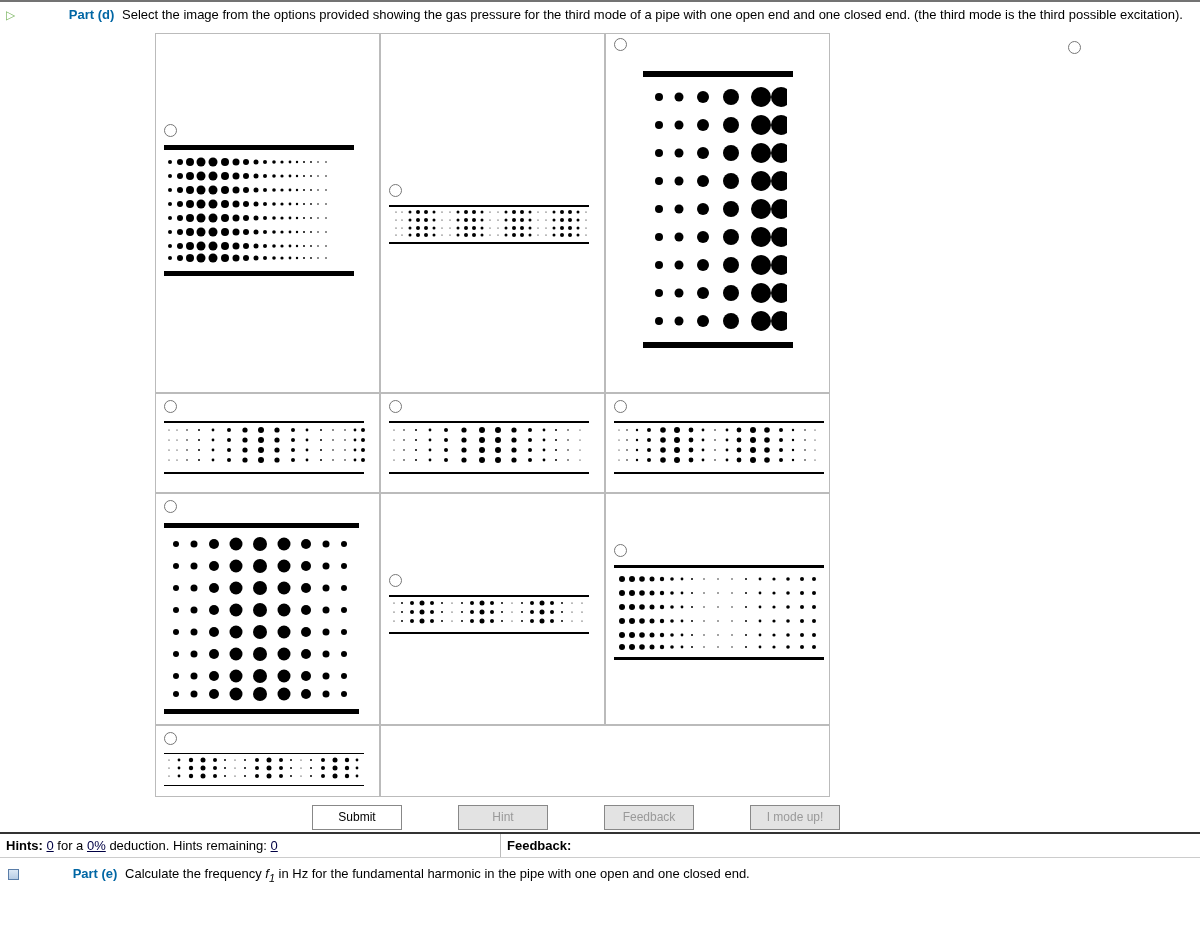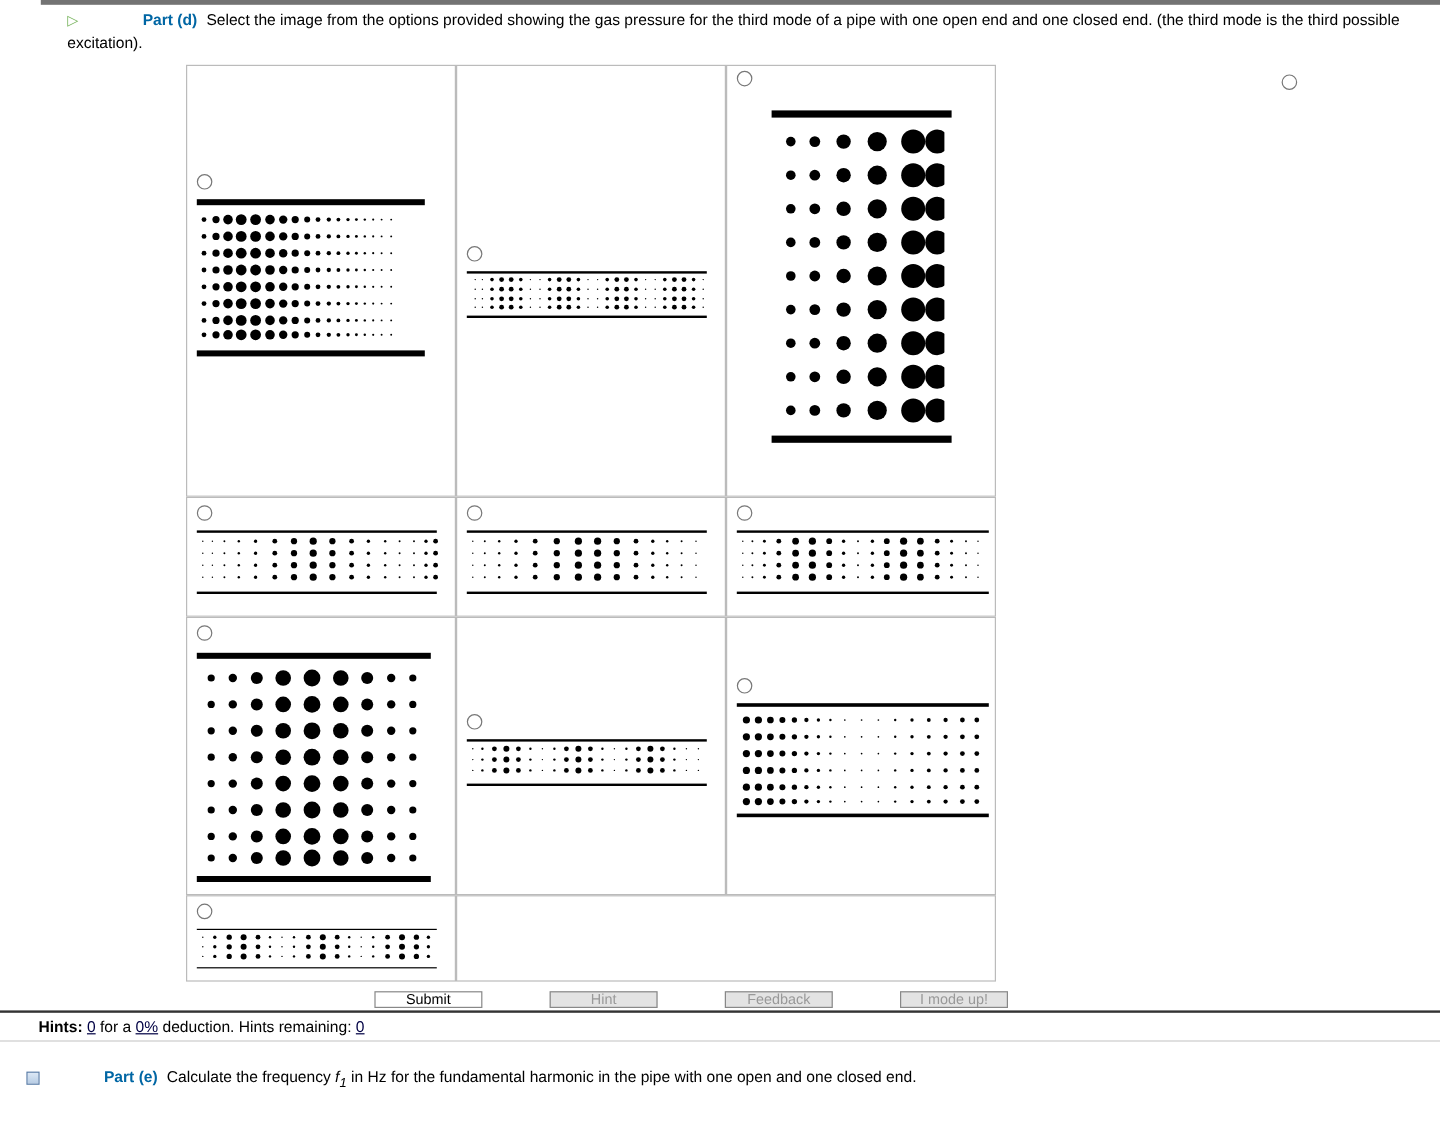--- a/index.html
+++ b/index.html
@@ -5,24 +5,23 @@
   * { box-sizing: border-box; }
   body {
     margin: 0;
     font-family: Arial, Helvetica, sans-serif;
     font-size: 13px;
     color: #000;
     background: #fff;
     width: 1200px;
   }
   .part-header {
-    padding: 4px 22px;
-    border-top: 4px solid #737373;
+    padding: 4px 6px;
+    border-top: 2px solid #737373;
     line-height: 1.45;
-    margin-left: 34px;
   }
   .part-label {
     color: #0066a4;
     font-weight: bold;
     margin-right: 4px;
   }
   .arrow {
     color: #7bb661;
     font-size: 12px;
     margin-right: 50px;
@@ -78,45 +77,44 @@
   .pipe.thin { border-top-width:2px; border-bottom-width:2px; padding:1px 1px; }
   
   
   .actions {
     display:flex;
     gap: 16px;
     margin: 8px 0 2px 312px;
   }
   .btn {
     width: 90px;
-    height: 14px;
+    height: 25px;
     font-size: 12px;
     border: 1px solid #888;
     display:flex; align-items:center; justify-content:center;
     cursor: pointer;
   }
   .btn-plain { background:#fff; color:#000;}
   .btn-dis { background:#e3e3e3; color:#999; cursor:default;margin-left:40px;}
 
   .footer-row {
     border-top: 2px solid #333;
     display:flex;
     margin-top:0;
-    padding-left:26px;
   }
   .footer-col {
     padding: 4px 6px;
     font-size:13px;
   }
   .footer-col.left { width: 500px; }
   .under { text-decoration: underline; color:#004; }
 
   .next-part {
     border-top:1px solid #ccc;
-    padding: 22px;
+    padding: 8px;
   }
   .fstyle { font-style: italic;}
 </style>
 </head>
 <body>
 
 <div class="part-header">
   <span class="arrow">▷</span>
   <span class="part-label">Part (d)</span>
   <span>Select the image from the options provided showing the gas pressure for the third mode of a pipe with one open end and one closed end. (the third mode is the third possible excitation).</span>
@@ -1056,19 +1054,22 @@
 
 <div class="footer-row">
   <div class="footer-col left">
     <b>Hints:</b>
     <span class="under">0</span>
     <span>for a</span>
     <span class="under">0%</span>
     <span>deduction. Hints remaining:</span>
     <span class="under">0</span>
   </div>
+  <div class="footer-col" style="border-left:1px solid #bbb;flex:1">
+    <b>Feedback:</b>
+  </div>
 </div>
 
 <div class="next-part">
   <span class="square"></span>
   <span class="part-label">Part (e)</span>
   <span>Calculate the frequency </span><span class="fstyle">f</span><sub class="fstyle">1</sub><span> in Hz for the fundamental harmonic in the pipe with one open and one closed end.</span>
 </div>
 
 </body></html>

